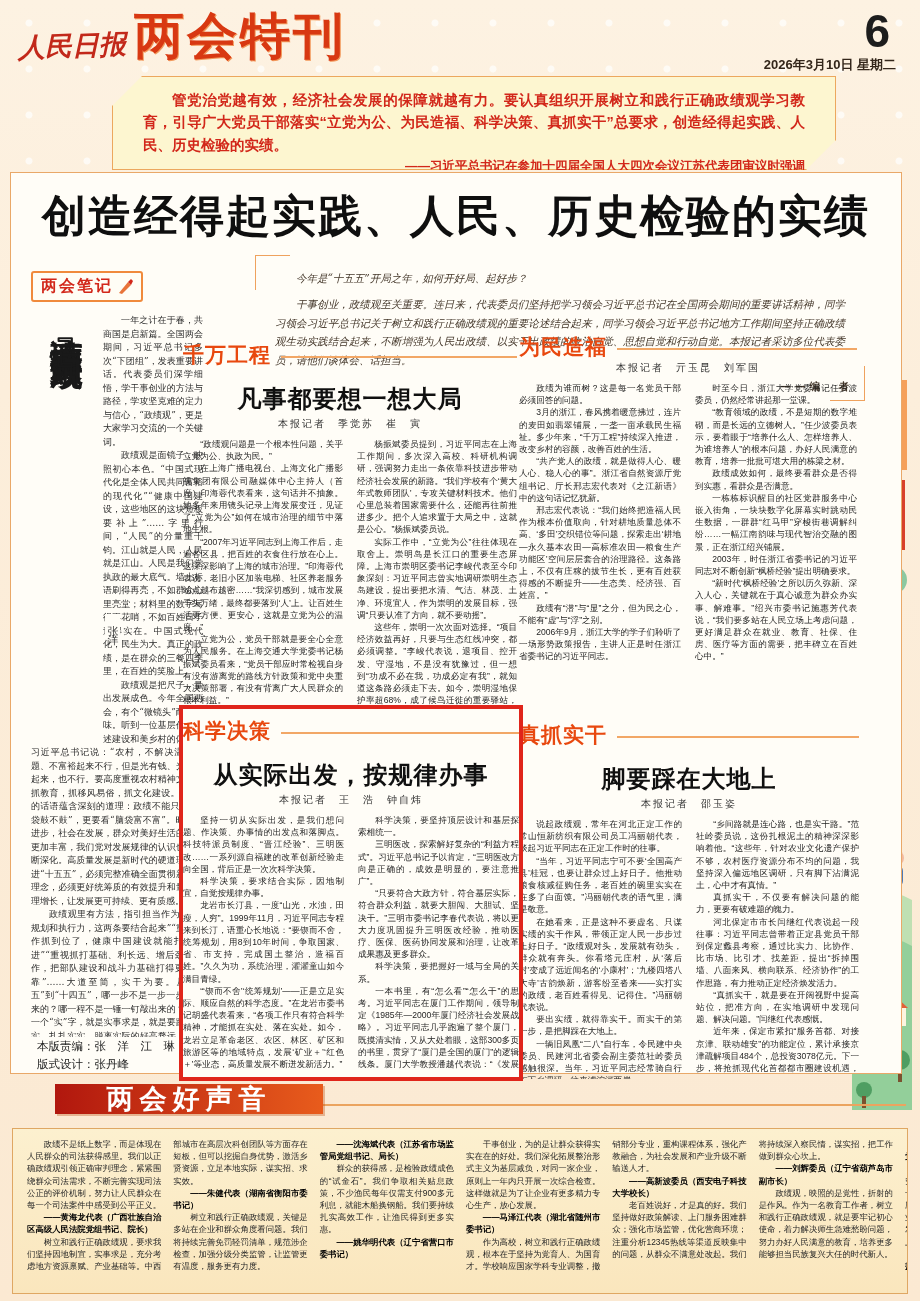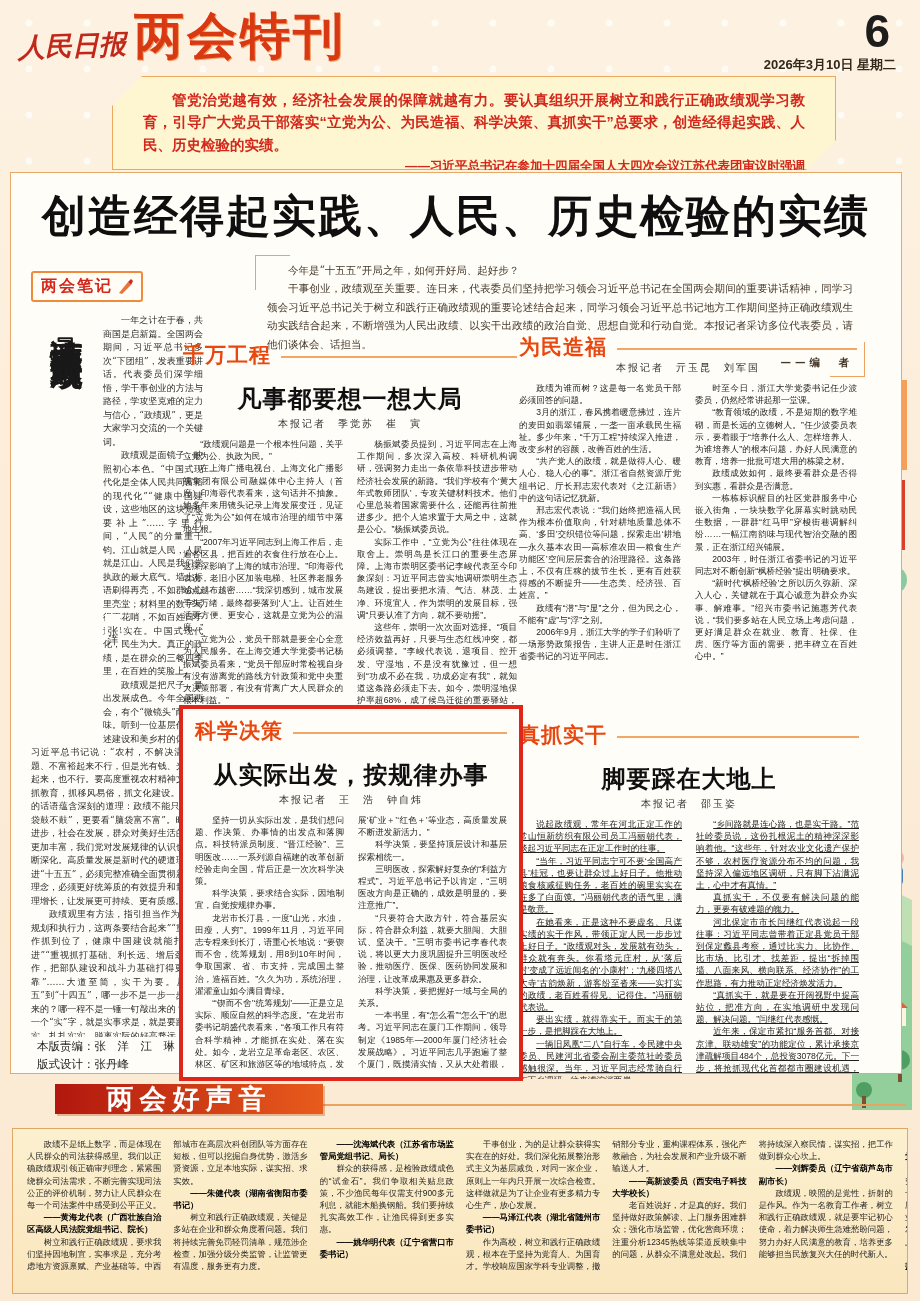--- a/index.html
+++ b/index.html
@@ -29,21 +29,21 @@
   .main-frame{position:absolute;left:10px;top:172px;width:892px;height:902px;
     background:#fffdf7;border:1px solid #e9a868;box-sizing:border-box;z-index:1;}
   .headline{position:absolute;left:0;top:14px;width:100%;text-align:center;margin:0;
     font-size:44px;font-weight:900;letter-spacing:2px;color:#0f0f0f;}
   .editor-note{position:absolute;left:256px;top:88px;width:586px;font-family:"DejaVu Serif",serif;
     font-size:10.5px;line-height:1.75;color:#44372a;text-align:justify;}
   .editor-note::before{content:"";position:absolute;left:-12px;top:-6px;width:34px;height:34px;
     border-left:1px solid #efa25e;border-top:1px solid #efa25e;}
   .editor-note::after{content:"";position:absolute;right:-12px;bottom:-6px;width:34px;height:34px;
     border-right:1px solid #efa25e;border-bottom:1px solid #efa25e;}
-  .editor-note p{margin:0;text-indent:2em;}
+  .editor-note p{margin:8px;text-indent:2em;font-style:italic;}
   .editor-signoff{float:right;font-weight:bold;letter-spacing:4px;}
   
   .notes-col{position:absolute;left:20px;top:98px;width:172px;height:766px;overflow:hidden;}
   .notes-badge{display:inline-flex;align-items:center;gap:4px;border:2px solid #f08a3c;border-radius:3px;
     background:#fffdf5;color:#d2271a;font-weight:900;font-size:16px;padding:3px 8px;letter-spacing:2px;}
   .pen-icon{display:inline-block;width:16px;height:16px;}
   .notes-article{position:relative;margin-top:12px;}
   .vtitle{float:left;writing-mode:vertical-rl;text-orientation:upright;
     height:430px;width:72px;font-family:"DejaVu Serif",serif;font-weight:900;
     font-size:32px;line-height:72px;letter-spacing:2px;color:#191919;}
@@ -60,24 +60,24 @@
   .article-title{margin:14px 0 2px;text-align:center;font-family:Liberation Sans, sans-serif;
     font-weight:900;font-size:24px;color:#101010;letter-spacing:1px;}
   .byline{margin:0 0 7px;text-align:center;font-size:10px;color:#333;letter-spacing:2px;}
   .article-body{column-count:2;column-gap:14px;font-size:8.6px;line-height:1.42;
     text-align:justify;color:#1f1f1f;overflow:hidden;}
   .article-body p{margin:0;text-indent:2em;}
   .art-0{left:172px;top:168px;width:334px;height:374px;}
   .art-0 .article-body{height:288px;}
   .art-1{left:508px;top:160px;width:338px;height:382px;}
   .art-1 .article-body{height:296px;}
-  .art-2{left:168px;top:532px;width:344px;height:376px;border:4px solid #e0251b;padding:8px 12px;background:#fffdf7;z-index:3;}
+  .art-2{left:168px;top:532px;width:344px;height:376px;border:4px solid #e0251b;padding:8px 0;background:#fffdf7;z-index:3;}
   .art-2 .article-body{height:266px;}
   .art-3{left:508px;top:548px;width:340px;height:358px;}
-  .art-3 .article-body{height:272px;text-decoration:underline;}
+  .art-3 .article-body{height:272px;}
   
   .credits{position:absolute;left:26px;top:864px;font-size:11.5px;color:#222;line-height:1.6;}
   
   .voices-line{position:absolute;left:310px;top:1104px;width:596px;height:2px;background:#eba45f;}
   .voices-banner{position:absolute;left:55px;top:1084px;width:268px;height:30px;z-index:4;
     background:linear-gradient(90deg,#b1170e,#e85c1c);color:#fff;display:flex;align-items:center;
     justify-content:center;font-weight:900;font-size:27px;letter-spacing:6px;
     box-shadow:2px 2px 0 rgba(190,80,20,.35);}
   .voices-box{position:absolute;left:12px;top:1128px;width:896px;height:166px;box-sizing:border-box;
     background:linear-gradient(180deg,#fcf0cf,#fae6bd);border:1px solid #dfa763;

